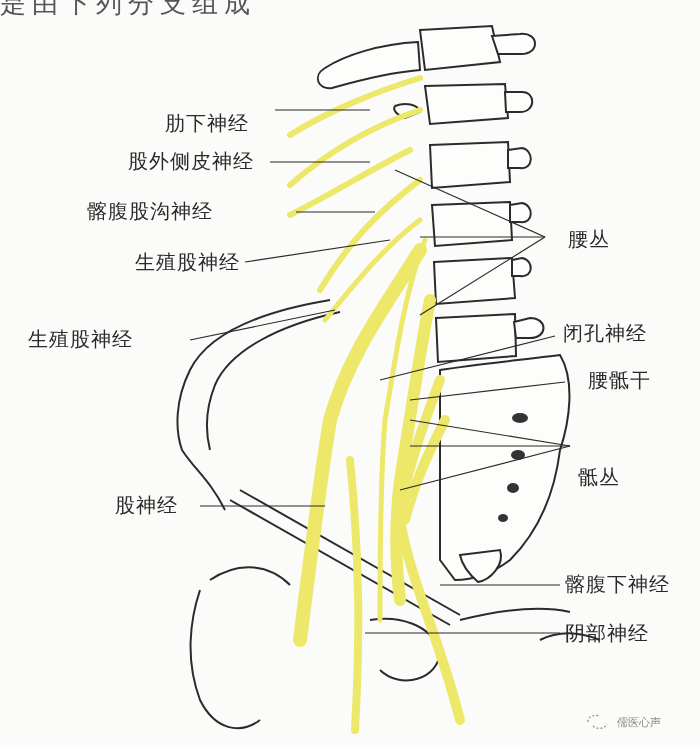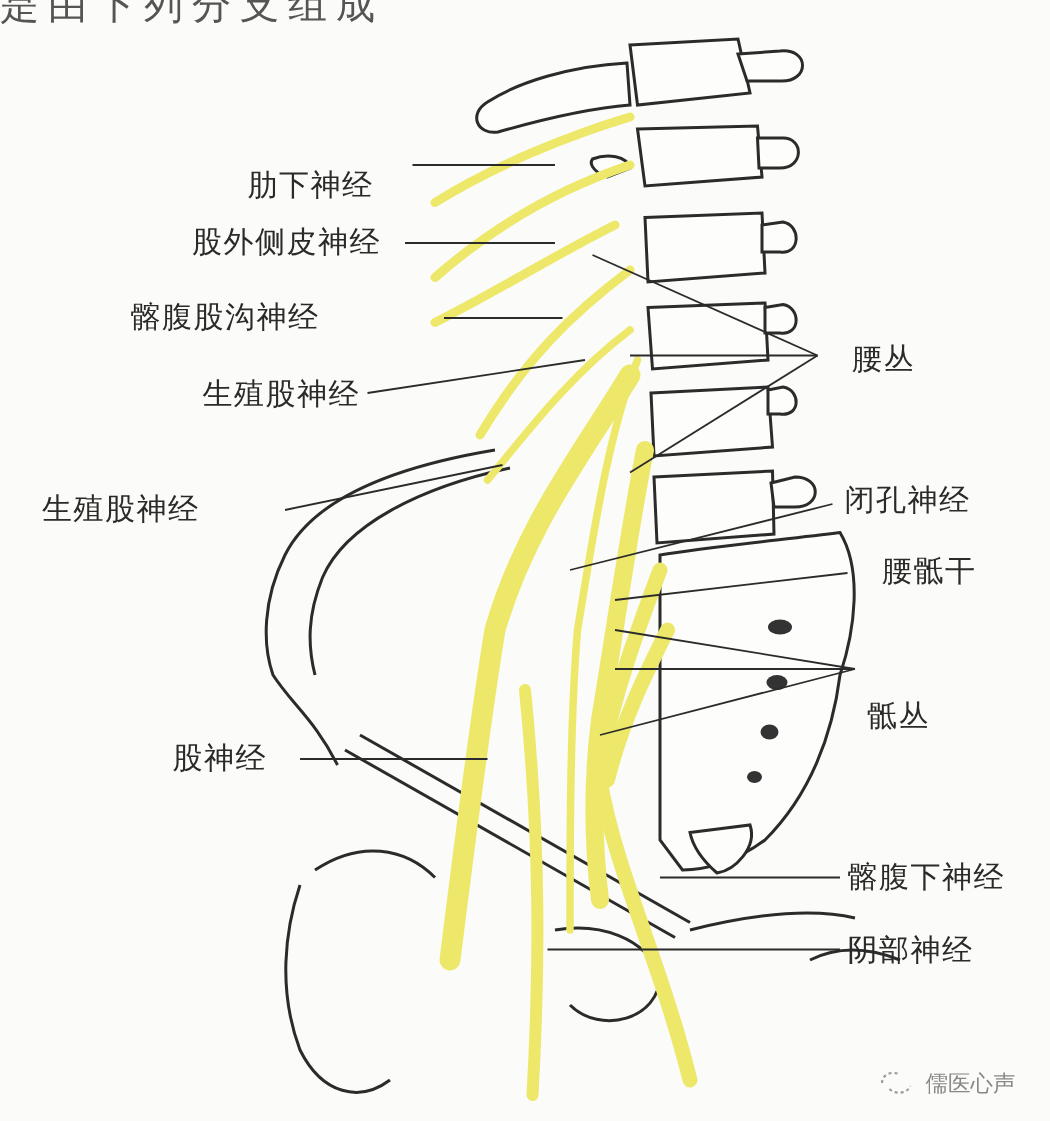--- a/index.html
+++ b/index.html
@@ -1,21 +1,21 @@
 <!DOCTYPE html>
 <html><head>
 <meta charset="utf-8">
 <style>
   html, body { margin:0; padding:0; background:#fbfbf9; }
   body { width:700px; height:747px; position:relative; overflow:hidden;
          font-family:"DejaVu Sans", sans-serif; color:#2a2a2a; }
   .top-caption { position:absolute; left:0; top:-14px; font-size:26px; color:#555; letter-spacing:6px; white-space:nowrap; }
   svg.art { position:absolute; left:0; top:0; }
   .label { position:absolute; font-size:20px; color:#2a2a2a; white-space:nowrap; letter-spacing:1px; line-height:22px; }
-  .watermark { position:absolute; left:585px; top:712px; font-size:15px; color:#888; display:flex; align-items:center; gap:6px; }
+  .watermark { position:absolute; left:585px; top:712px; font-size:11px; color:#888; display:flex; align-items:center; gap:6px; }
   .wm-icon { width:26px; height:20px; }
 </style>
 </head>
 <body>
 
 <div class="top-caption">是由下列分支组成</div>
 
 <svg class="art" width="700" height="747" viewBox="0 0 700 747" xmlns="http://www.w3.org/2000/svg">
   <g fill="#fdfdfb" stroke="#2b2b2b" stroke-width="2">
 

